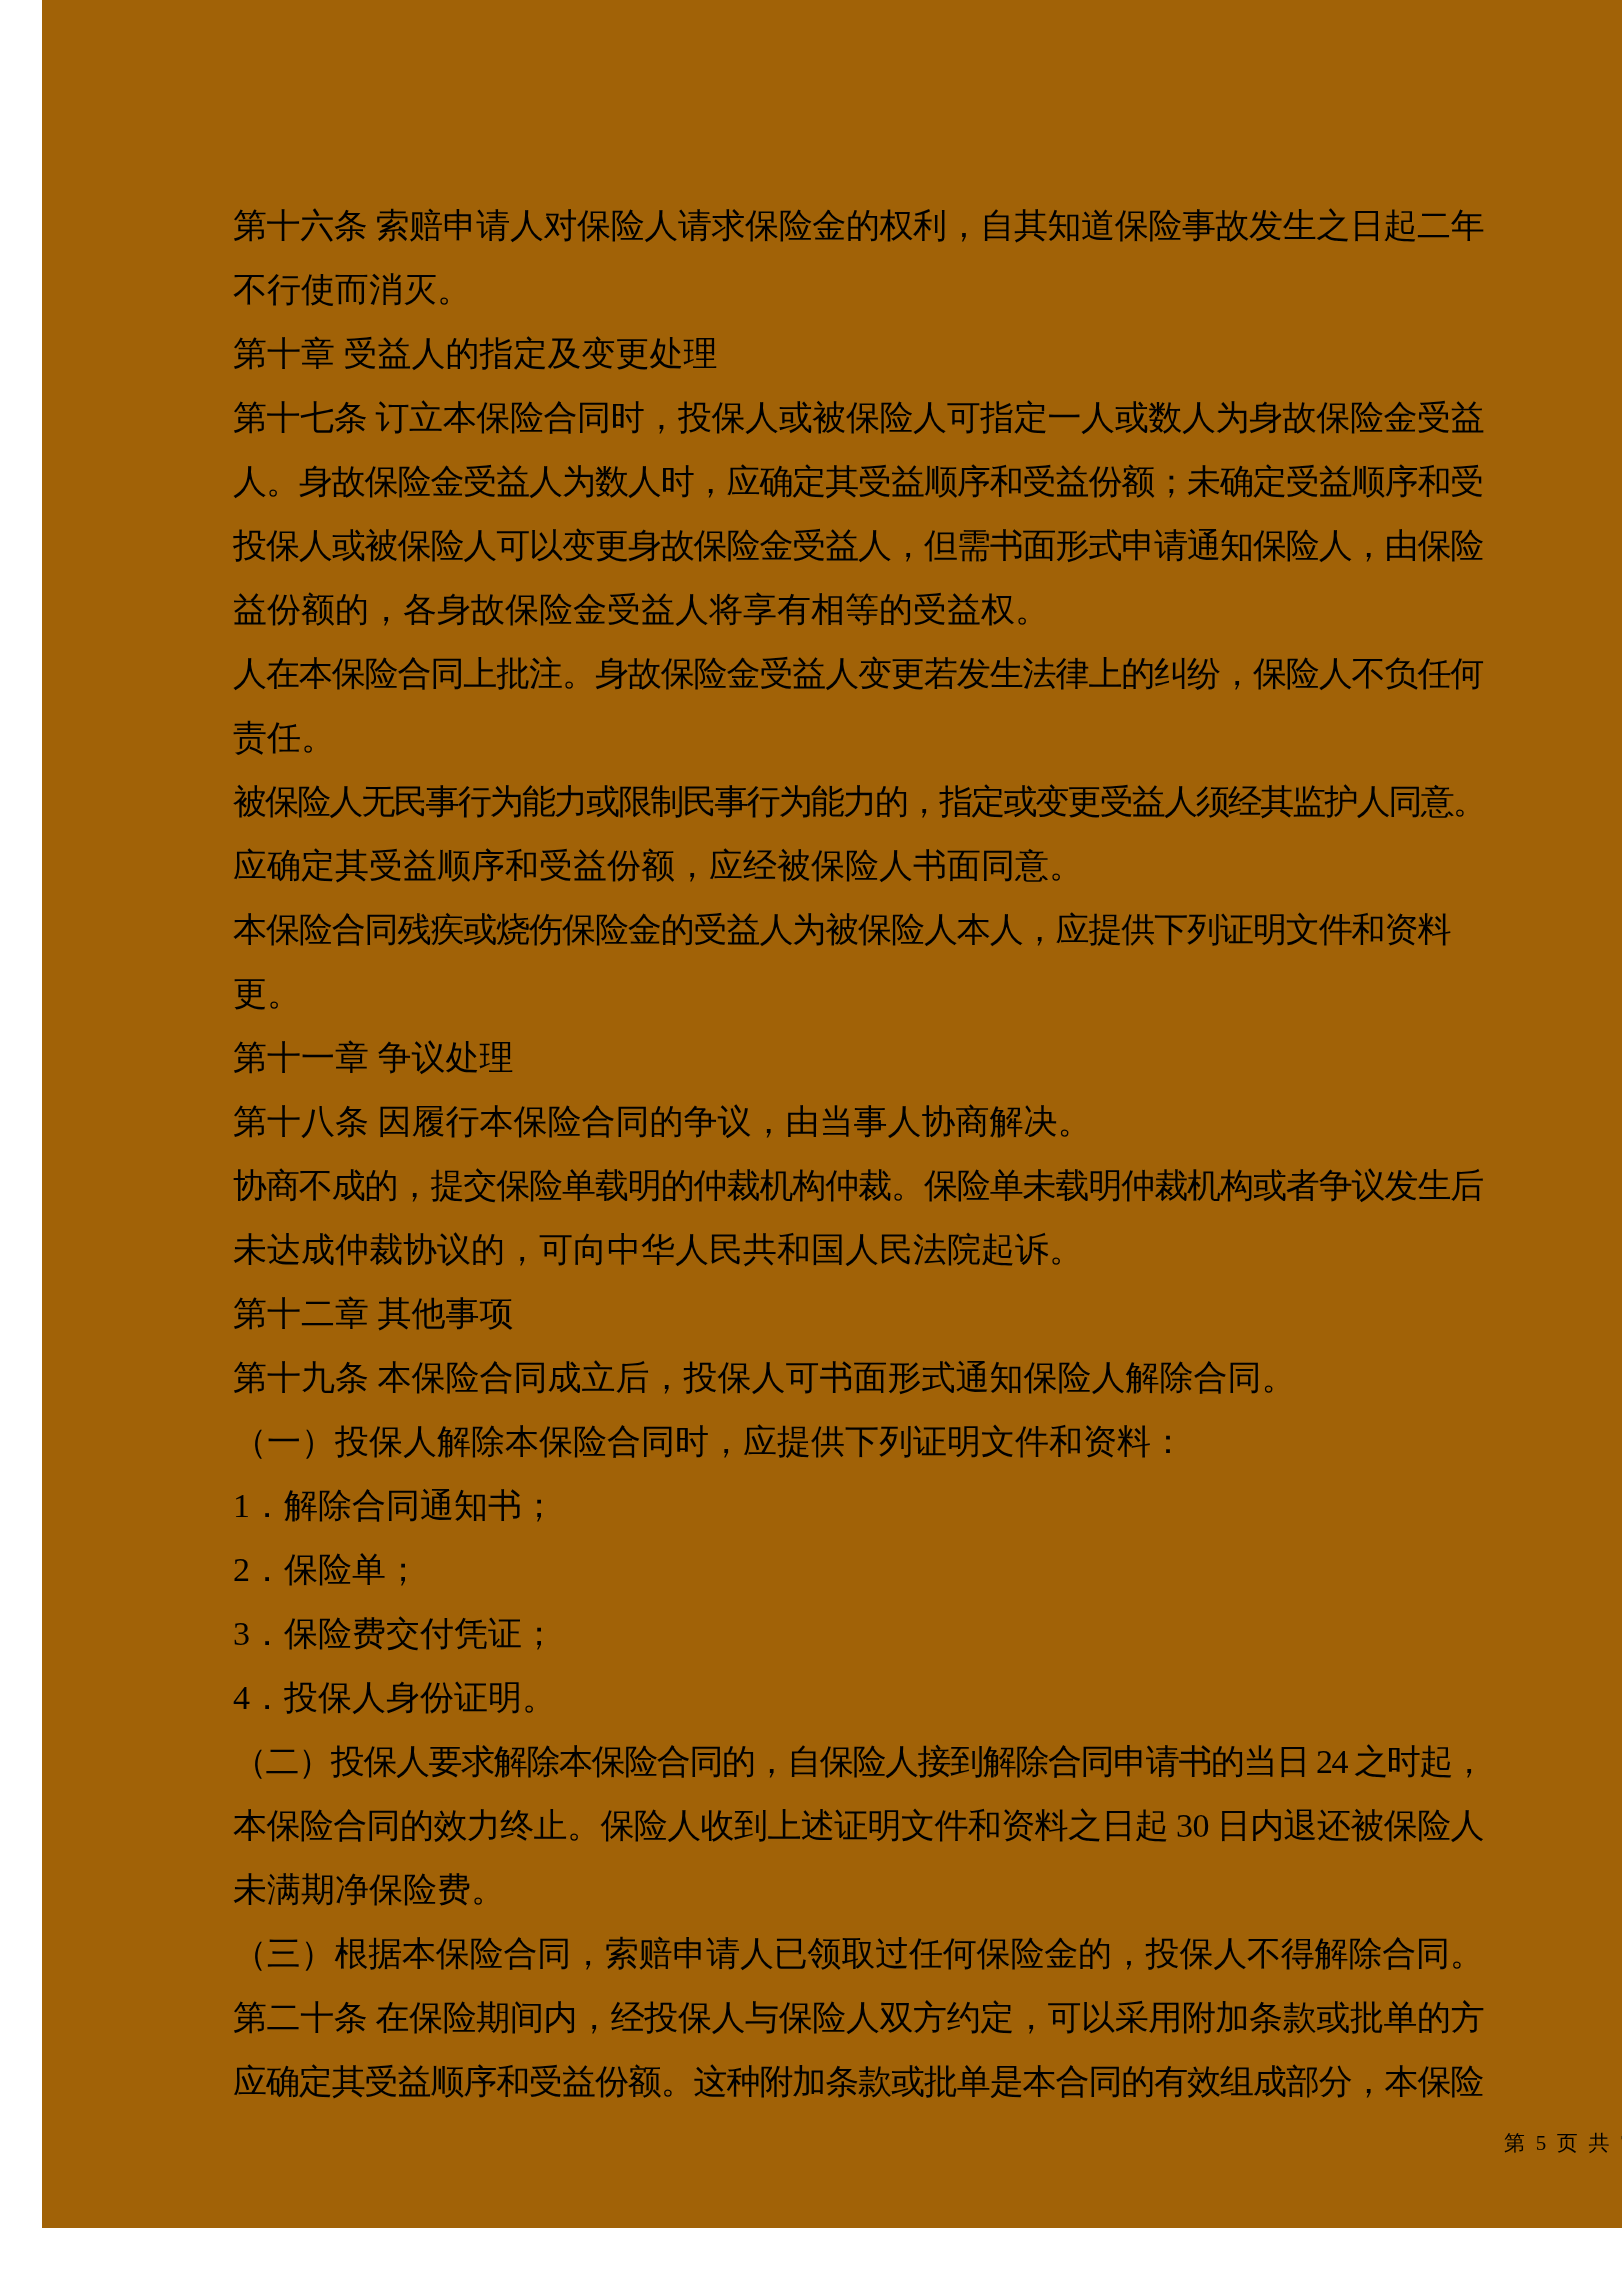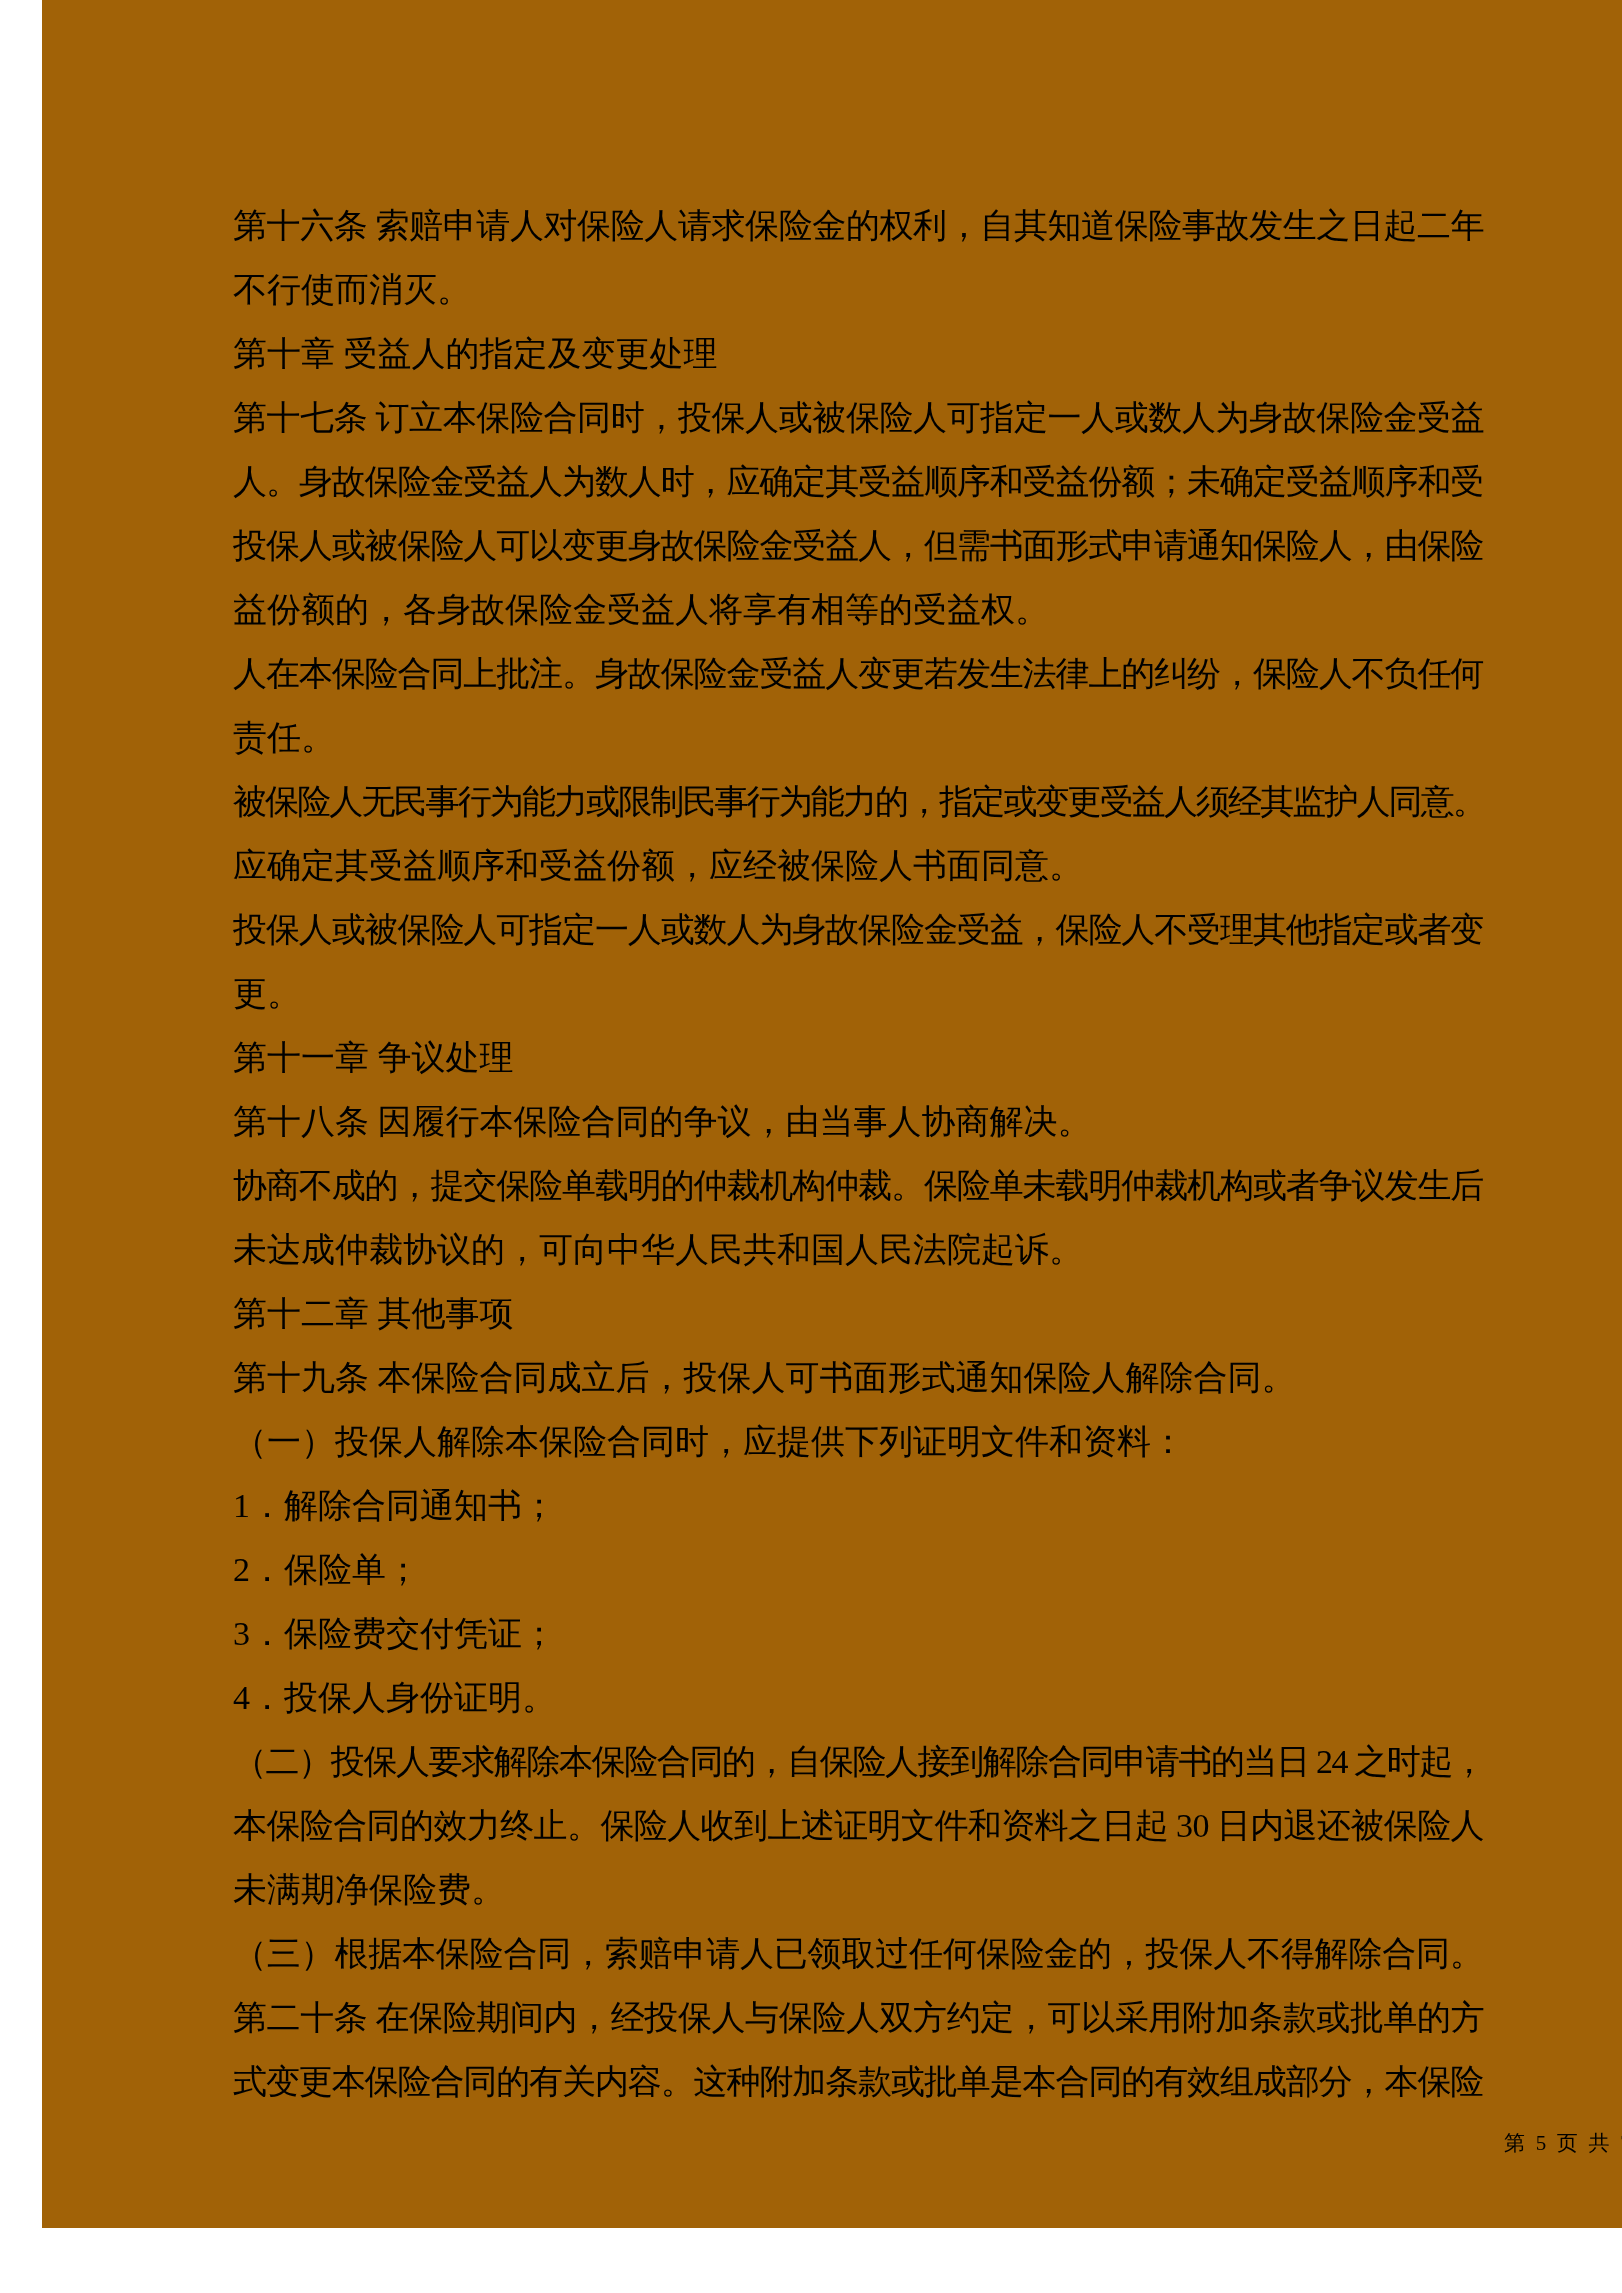--- a/index.html
+++ b/index.html
@@ -62,37 +62,37 @@
       <div class="line"><span class="line-text">不行使而消灭。</span></div>
       <div class="line"><span class="line-text">第十章 受益人的指定及变更处理</span></div>
       <div class="line fill"><span class="line-text" style="letter-spacing: -0.4px;">第十七条 订立本保险合同时，投保人或被保险人可指定一人或数人为身故保险金受益</span></div>
       <div class="line fill"><span class="line-text" style="letter-spacing: -1.1px;">人。身故保险金受益人为数人时，应确定其受益顺序和受益份额；未确定受益顺序和受</span></div>
       <div class="line fill"><span class="line-text" style="letter-spacing: -1.1px;">投保人或被保险人可以变更身故保险金受益人，但需书面形式申请通知保险人，由保险</span></div>
       <div class="line"><span class="line-text">益份额的，各身故保险金受益人将享有相等的受益权。</span></div>
       <div class="line fill"><span class="line-text" style="letter-spacing: -1.1px;">人在本保险合同上批注。身故保险金受益人变更若发生法律上的纠纷，保险人不负任何</span></div>
       <div class="line"><span class="line-text">责任。</span></div>
       <div class="line fill"><span class="line-text" style="letter-spacing: -1.9px;">被保险人无民事行为能力或限制民事行为能力的，指定或变更受益人须经其监护人同意。</span></div>
       <div class="line"><span class="line-text">应确定其受益顺序和受益份额，应经被保险人书面同意。</span></div>
-      <div class="line fill"><span class="line-text" style="letter-spacing: -1.1px;">投保人或被保险人可指定一人或数人为身故保险金受益，保险人不受理其他指定或者变</span></div>
+      <div class="line fill"><span class="line-text" style="letter-spacing: -1.1px;">本保险合同残疾或烧伤保险金的受益人为被保险人本人，应提供下列证明文件和资料</span></div>
       <div class="line"><span class="line-text">更。</span></div>
       <div class="line"><span class="line-text">第十一章 争议处理</span></div>
       <div class="line"><span class="line-text">第十八条 因履行本保险合同的争议，由当事人协商解决。</span></div>
       <div class="line fill"><span class="line-text" style="letter-spacing: -1.1px;">协商不成的，提交保险单载明的仲裁机构仲裁。保险单未载明仲裁机构或者争议发生后</span></div>
       <div class="line"><span class="line-text">未达成仲裁协议的，可向中华人民共和国人民法院起诉。</span></div>
       <div class="line"><span class="line-text">第十二章 其他事项</span></div>
       <div class="line"><span class="line-text">第十九条 本保险合同成立后，投保人可书面形式通知保险人解除合同。</span></div>
       <div class="line"><span class="line-text">（一）投保人解除本保险合同时，应提供下列证明文件和资料：</span></div>
       <div class="line"><span class="line-text">1．解除合同通知书；</span></div>
       <div class="line"><span class="line-text">2．保险单；</span></div>
       <div class="line"><span class="line-text">3．保险费交付凭证；</span></div>
       <div class="line"><span class="line-text">4．投保人身份证明。</span></div>
       <div class="line fill"><span class="line-text" style="letter-spacing: -1.4px;">（二）投保人要求解除本保险合同的，自保险人接到解除合同申请书的当日 24 之时起，</span></div>
       <div class="line fill"><span class="line-text" style="letter-spacing: -0.6px;">本保险合同的效力终止。保险人收到上述证明文件和资料之日起 30 日内退还被保险人</span></div>
       <div class="line"><span class="line-text">未满期净保险费。</span></div>
       <div class="line"><span class="line-text" style="letter-spacing: -0.2px;">（三）根据本保险合同，索赔申请人已领取过任何保险金的，投保人不得解除合同。</span></div>
       <div class="line fill"><span class="line-text" style="letter-spacing: -0.4px;">第二十条 在保险期间内，经投保人与保险人双方约定，可以采用附加条款或批单的方</span></div>
-      <div class="line fill"><span class="line-text" style="letter-spacing: -1.1px;">式变更本保险合同的有关内容。这种附加条款或批单是本合同的有效组成部分，本保险</span></div>
+      <div class="line fill"><span class="line-text" style="letter-spacing: -1.1px;">应确定其受益顺序和受益份额。这种附加条款或批单是本合同的有效组成部分，本保险</span></div>
     </main>
   <footer class="page-footer">
     <span>第 5 页 共 7 页</span>
   </footer>
 </div>
 
 
 </body></html>

